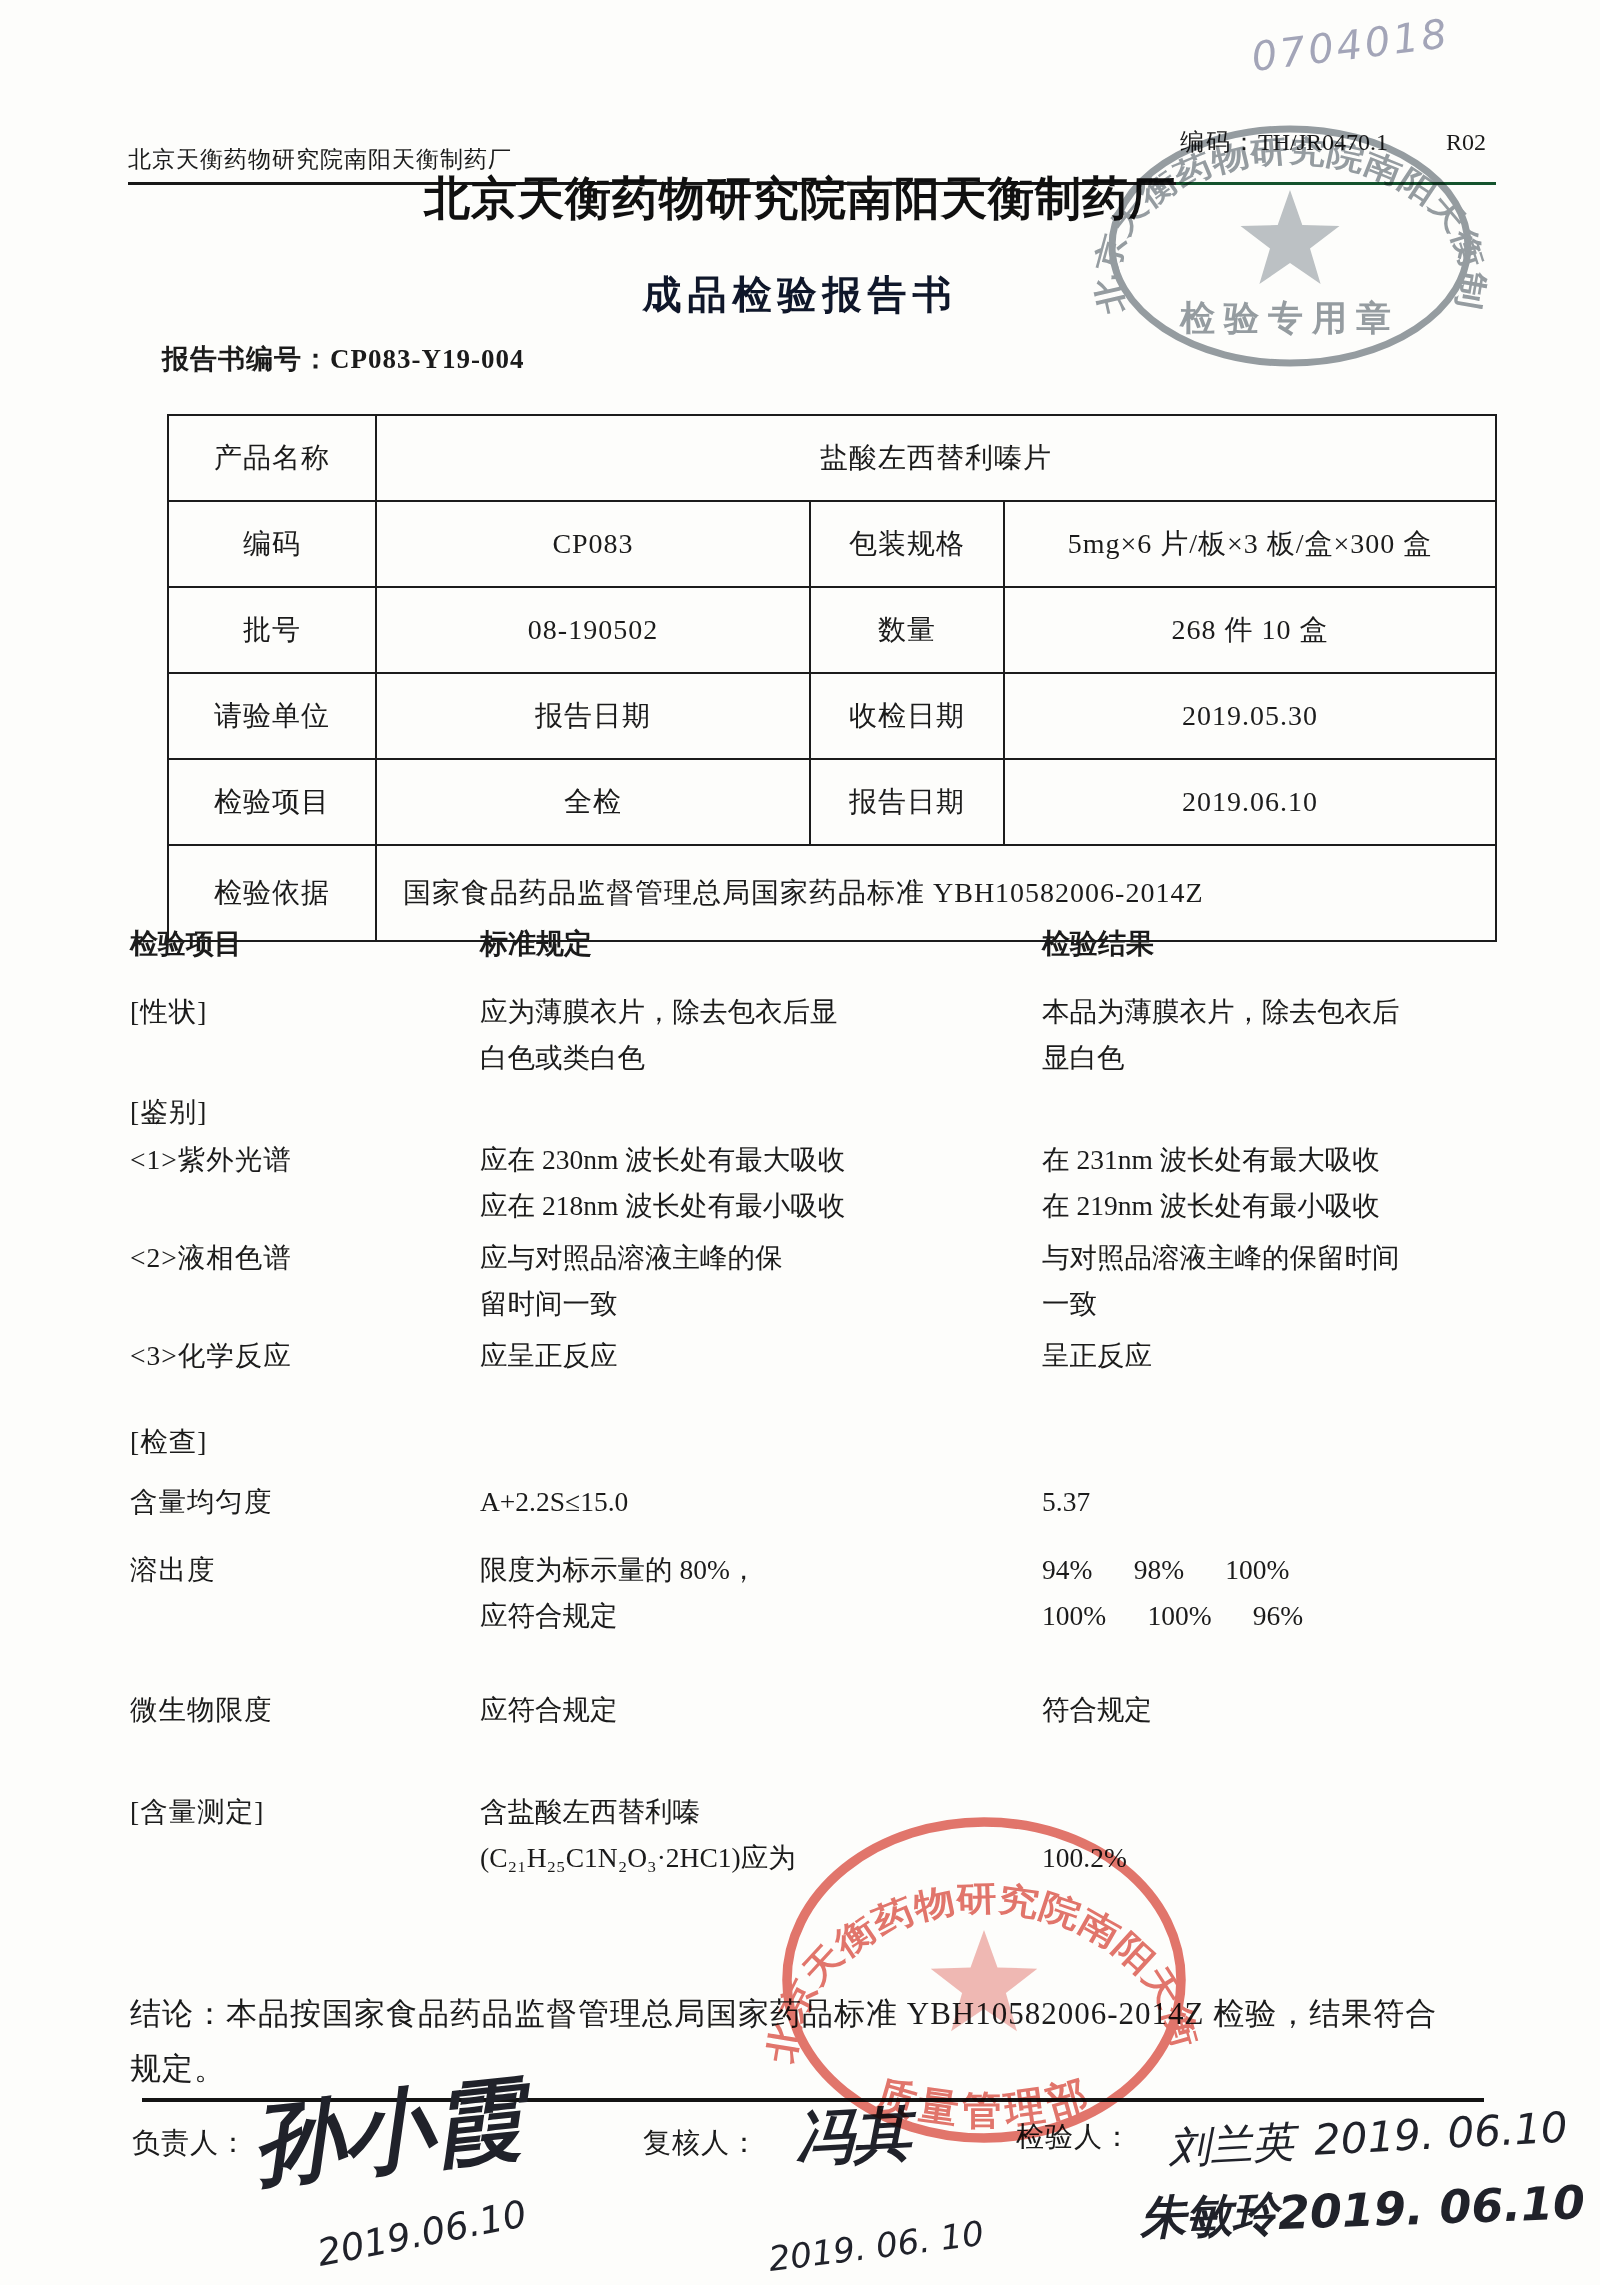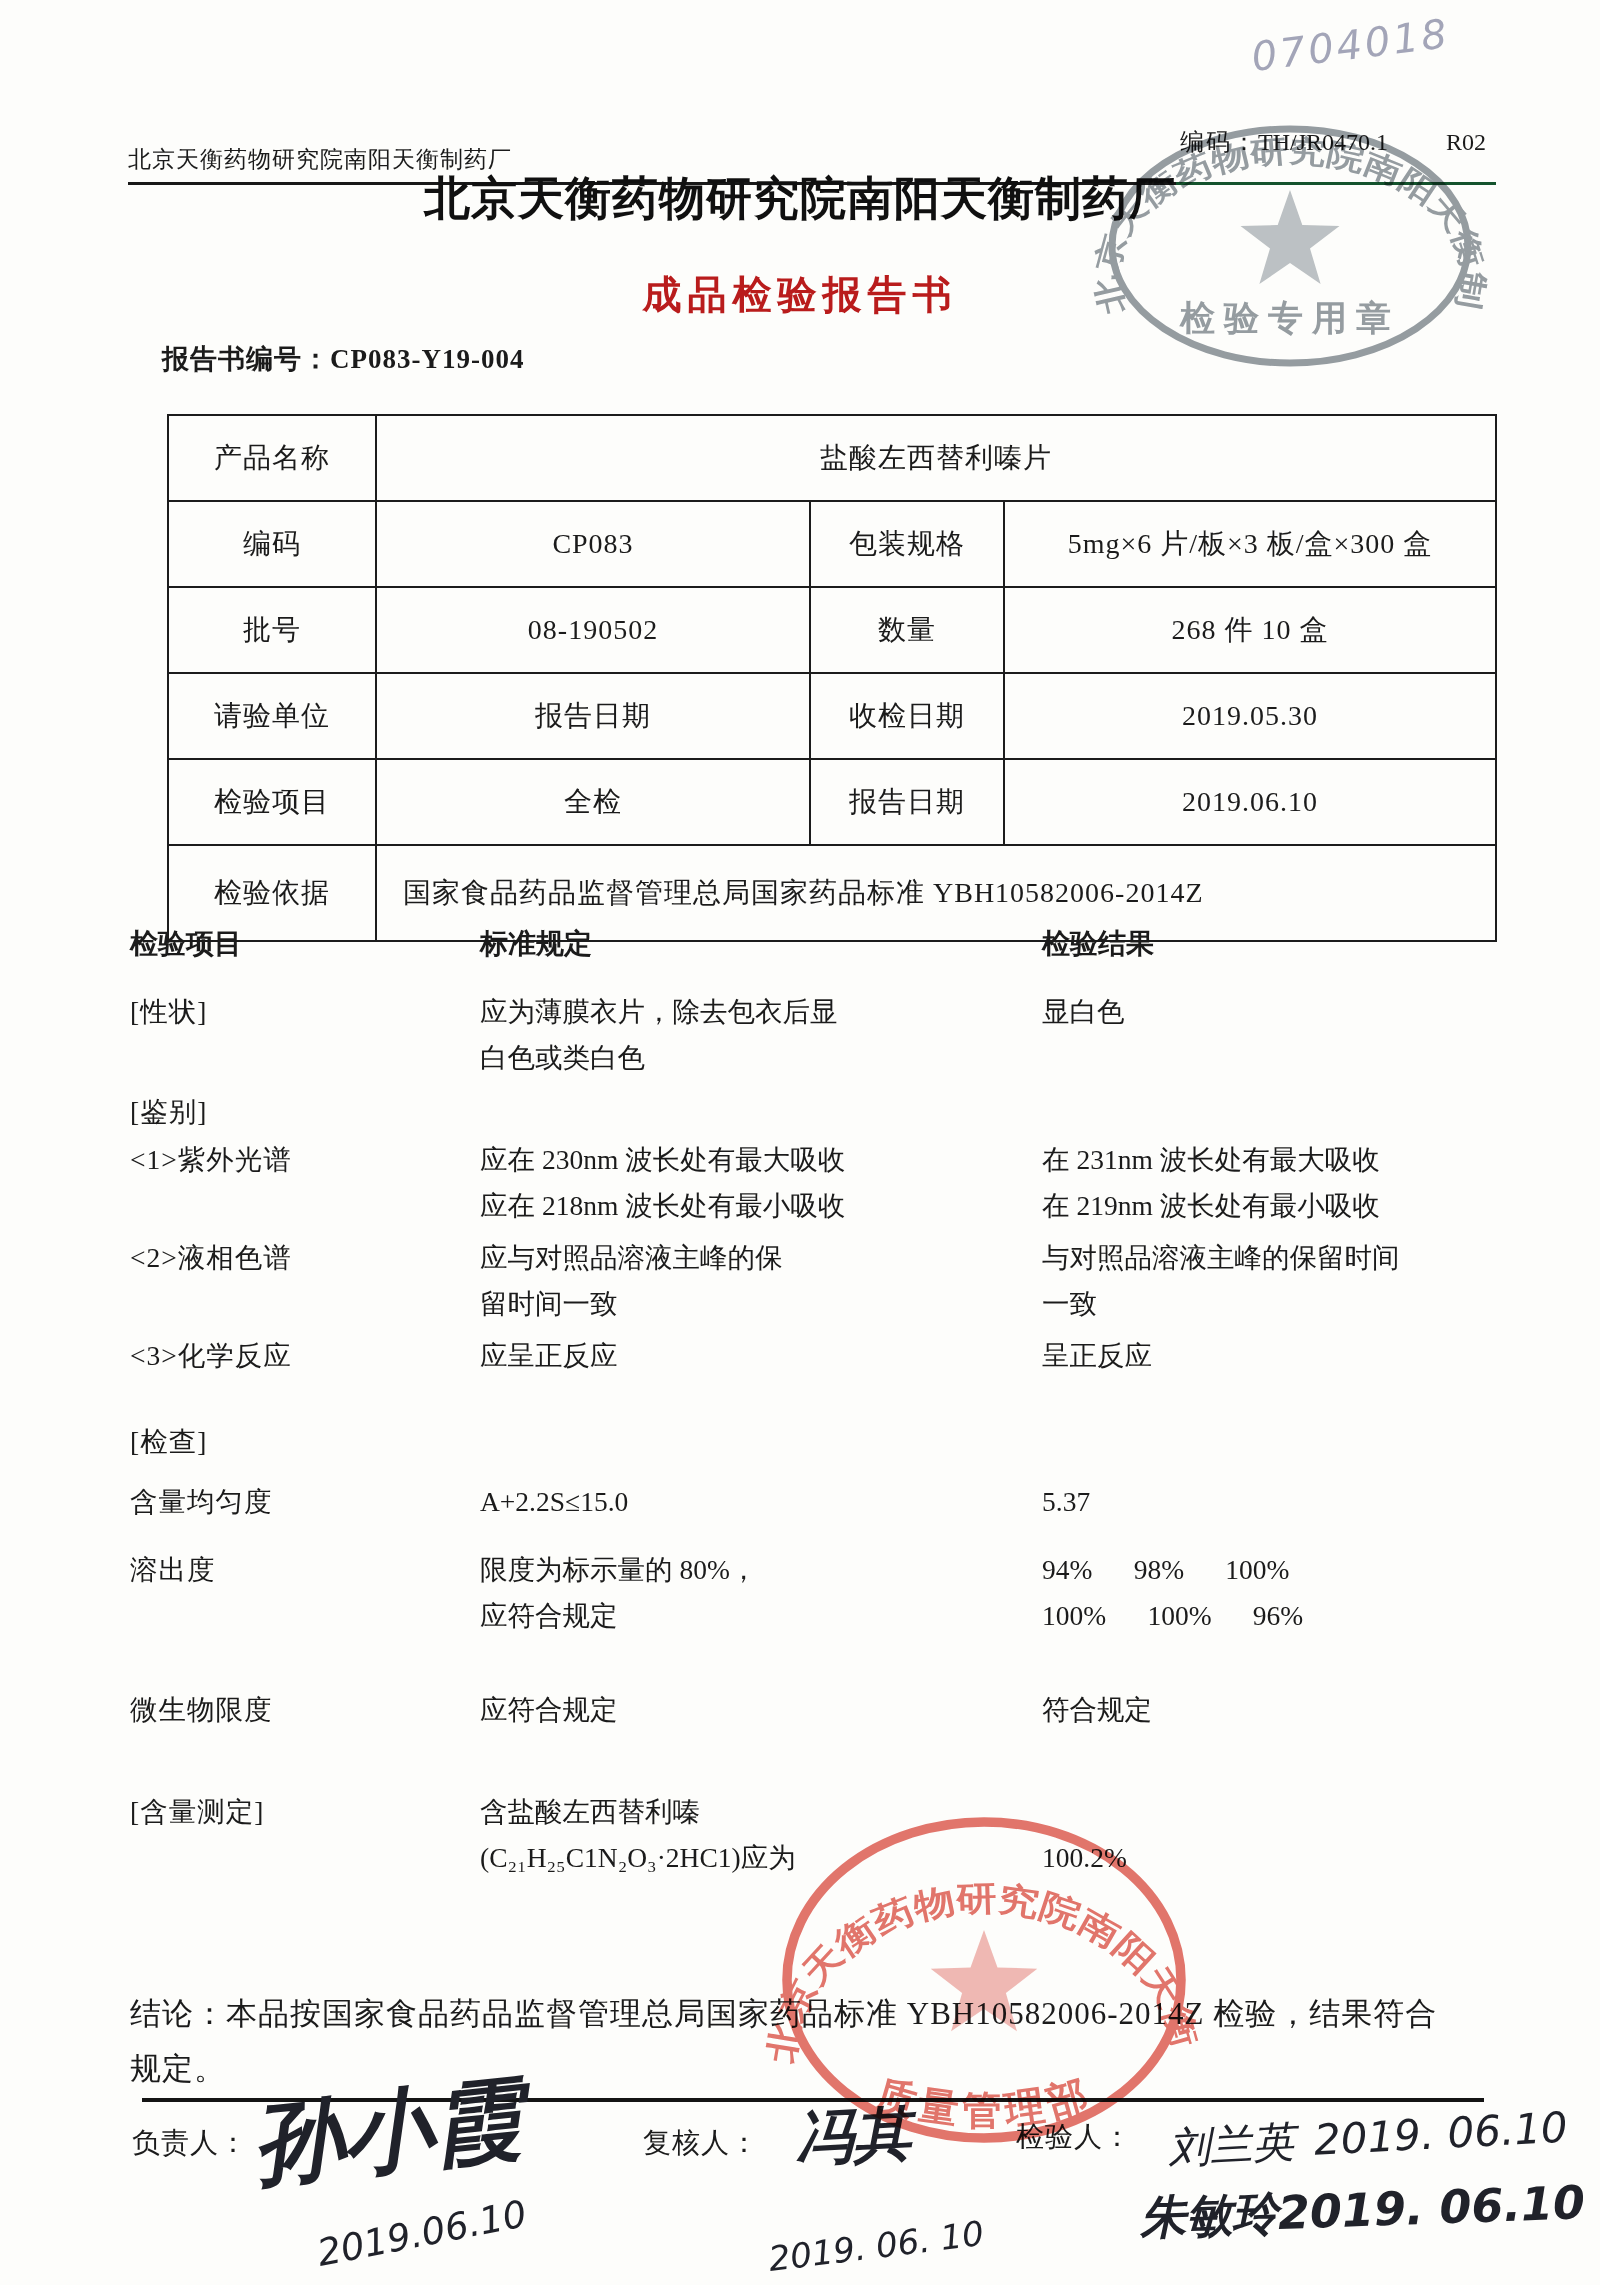--- a/index.html
+++ b/index.html
@@ -17,21 +17,21 @@
               border-bottom:3px solid #181818;}
   .company-small{font-size:23px;letter-spacing:1px;}
   .code-wrap{font-size:24px;transform:translateY(10px);border-bottom:3px solid #14532d;
              padding:0 10px 24px 4px;background:transparent;}
   .code-wrap .gap{display:inline-block;width:58px;}
   .code-label{letter-spacing:2px;}
 
   .doc-title{position:absolute;top:168px;left:0;width:1600px;text-align:center;
              font-size:46px;font-weight:600;letter-spacing:1px;color:#101010;}
   .doc-subtitle{position:absolute;top:268px;left:0;width:1600px;text-align:center;
-                font-size:39px;font-weight:700;letter-spacing:6px;color:#b91c1c;}
+                font-size:39px;font-weight:700;letter-spacing:6px;color:#0f172a;}
   .report-no{position:absolute;top:341px;left:162px;font-size:27px;font-weight:600;letter-spacing:1px;}
 
   
   table.info{position:absolute;top:414px;left:167px;width:1328px;border-collapse:collapse;
              font-size:28px;table-layout:fixed;}
   table.info td{border:2.5px solid #1c1c1c;text-align:center;vertical-align:middle;
                 height:84px;padding:0 6px;letter-spacing:1px;}
   table.info tr.basis td{height:94px;}
   table.info td.basis-val{text-align:left;padding-left:26px;}
 
@@ -147,20 +147,21 @@
       <div>检验结果</div>
     </div>
     <div id="res-rows">
         <div class="res-row">
           <div class="res-item">[性状]</div>
           <div class="res-std">
             <div class="line">应为薄膜衣片，除去包衣后显</div>
             <div class="line">白色或类白色</div>
           </div>
           <div class="res-res">
+            <div class="line">本品为薄膜衣片，除去包衣后</div>
             <div class="line">显白色</div>
           </div>
         </div>
         <div class="res-row">
           <div class="res-item">[鉴别]</div>
           <div class="res-std"></div>
           <div class="res-res"></div>
         </div>
         <div class="res-row">
           <div class="res-item">&lt;1&gt;紫外光谱</div>

